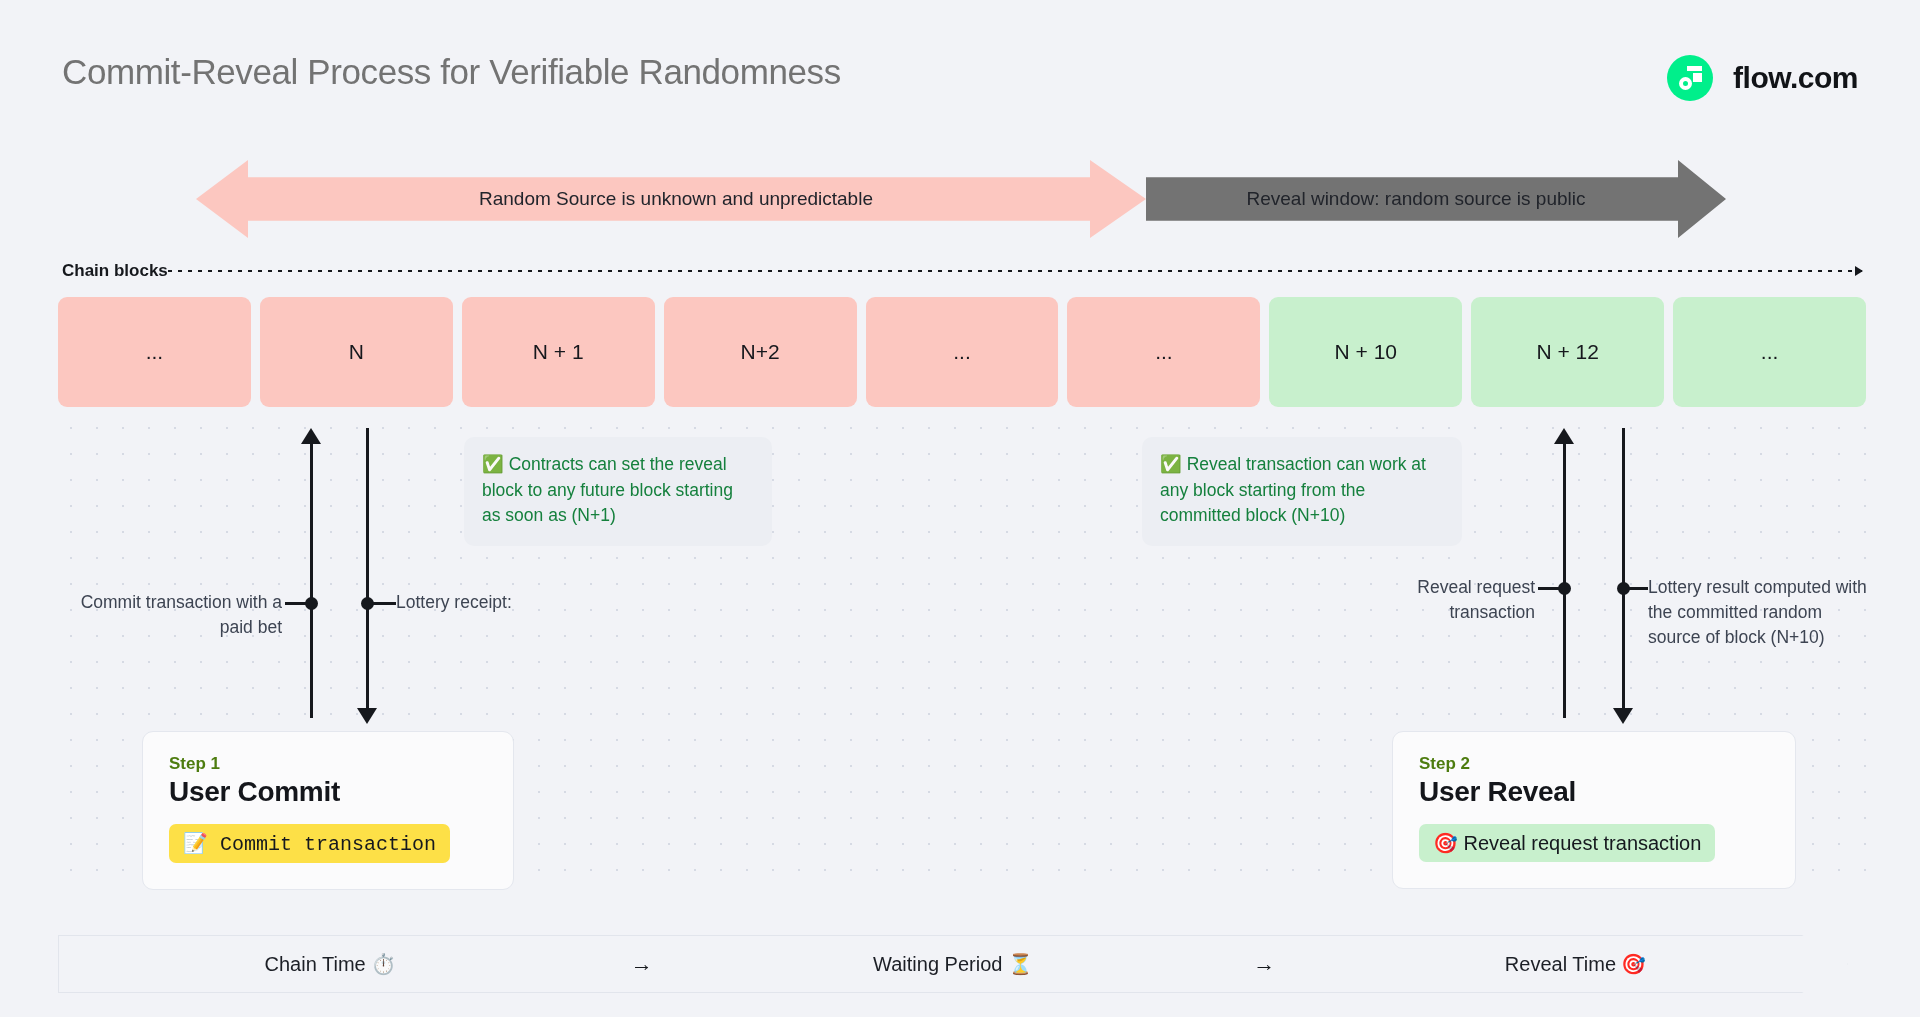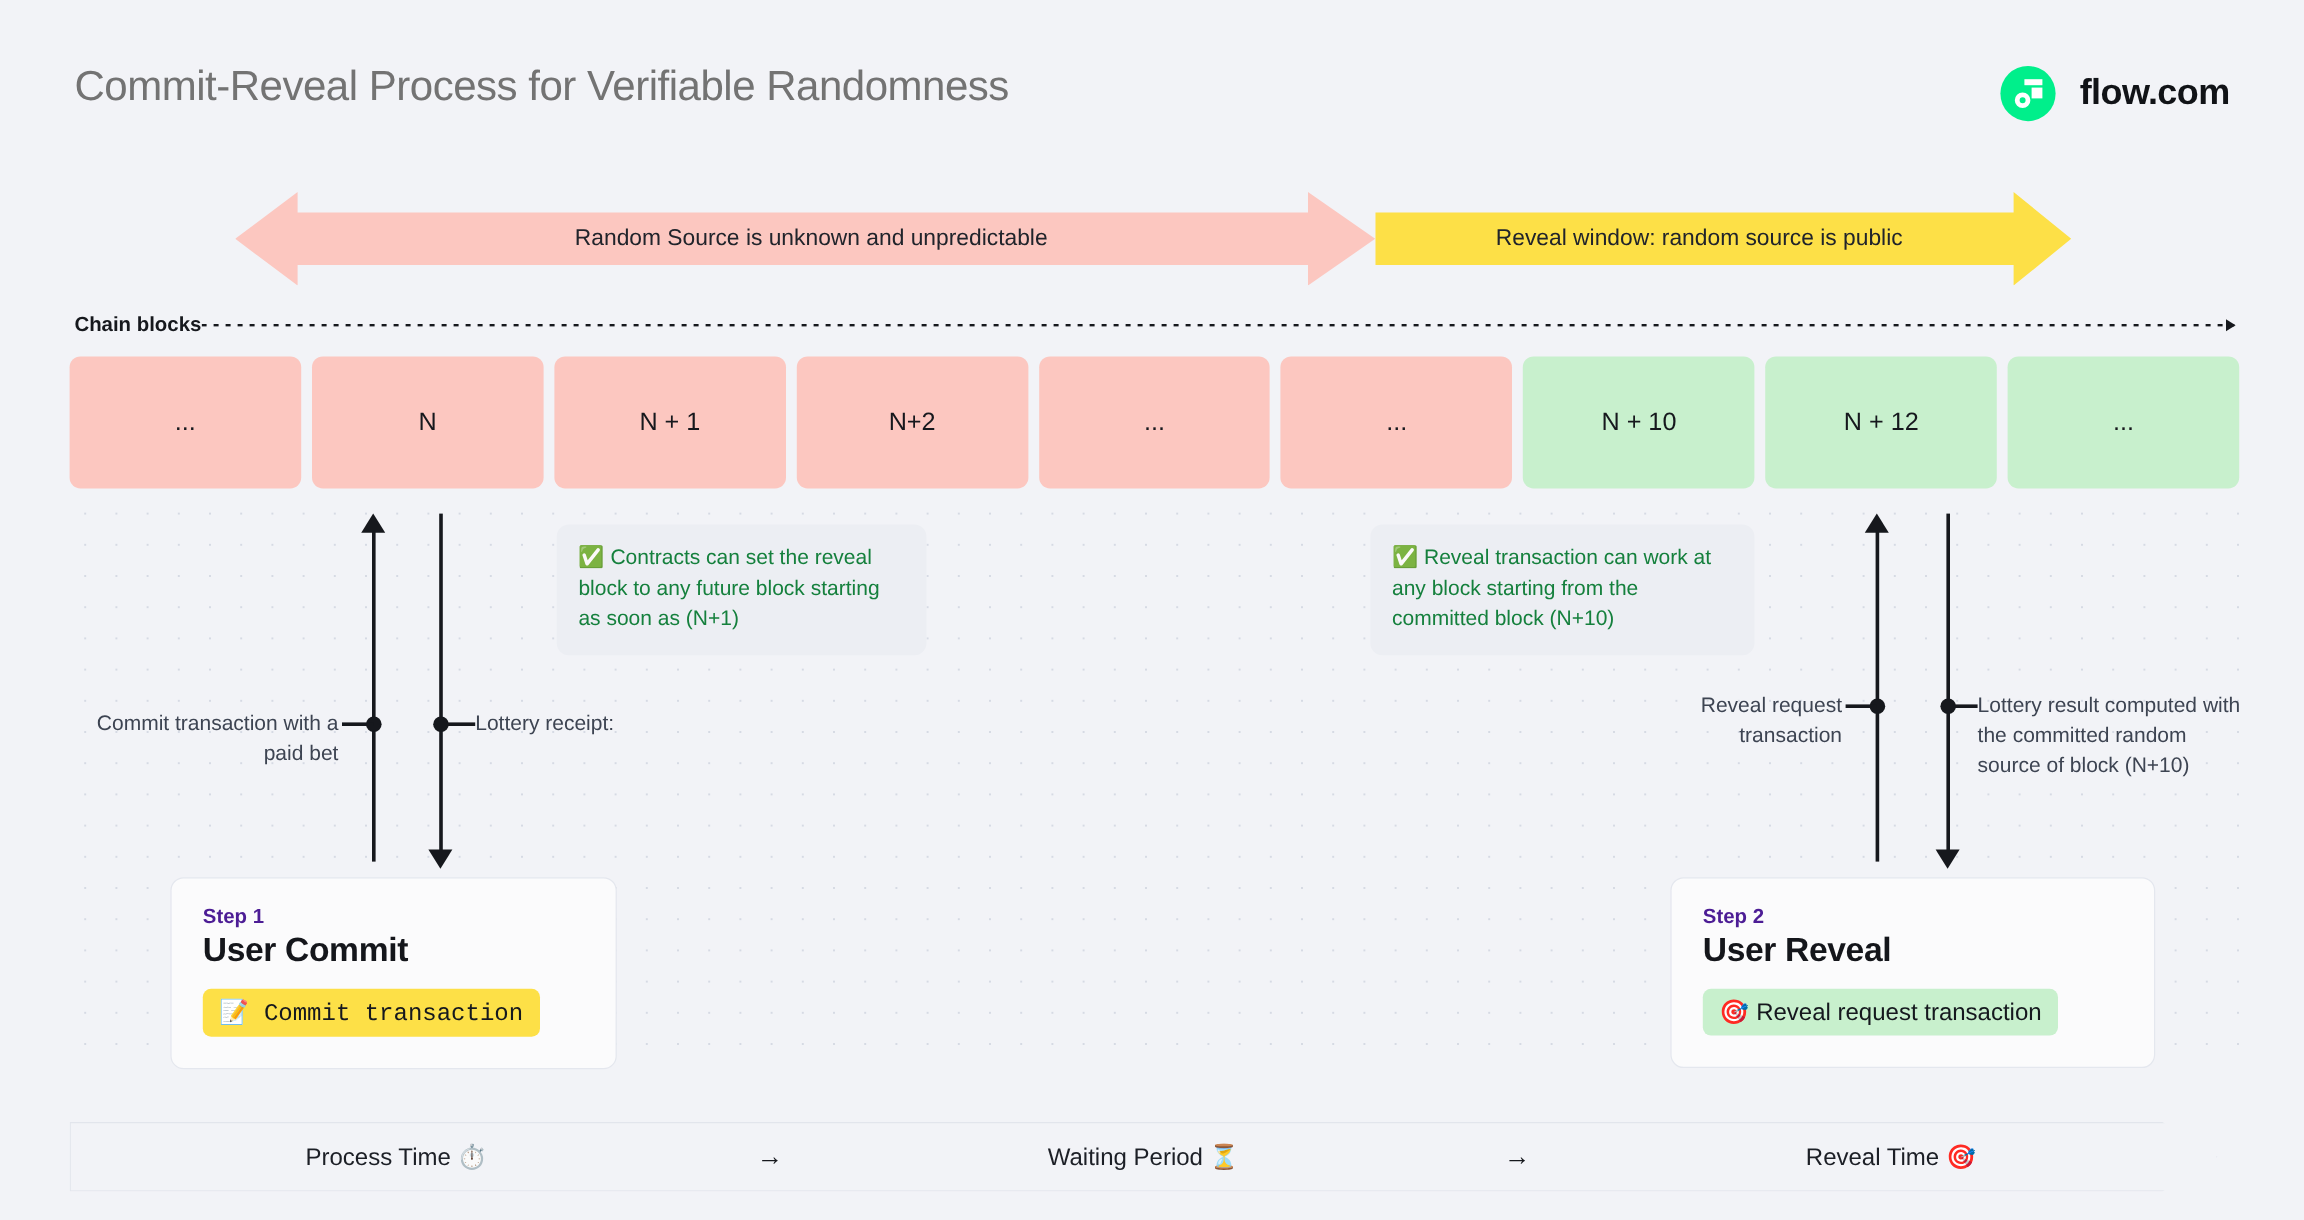--- a/index.html
+++ b/index.html
@@ -46,21 +46,21 @@
     position: absolute; top: 0; height: 78px;
     display: flex; align-items: center; justify-content: center;
     font-size: 19px; color: #21242b;
   }
   .banner-unknown {
     left: 196px; width: 950px; background: #fcc7c0;
     clip-path: polygon(0 50%, 52px 0, 52px 22%, calc(100% - 56px) 22%, calc(100% - 56px) 0, 100% 50%, calc(100% - 56px) 100%, calc(100% - 56px) 78%, 52px 78%, 52px 100%);
   }
   .banner-unknown span { padding-left: 10px; }
   .banner-reveal {
-    left: 1146px; width: 580px; background: #fde047;
+    left: 1146px; width: 580px; background: #737373;
     clip-path: polygon(0 22%, calc(100% - 48px) 22%, calc(100% - 48px) 0, 100% 50%, calc(100% - 48px) 100%, calc(100% - 48px) 78%, 0 78%);
   }
   .banner-reveal span { padding-right: 40px; }
 
   
   .chain-axis { position: absolute; left: 62px; top: 260px; width: 1800px; height: 22px;
                 display: flex; align-items: center; }
   .chain-axis .lbl { font-size: 17px; font-weight: 700; color: #16181d; white-space: nowrap; }
   .chain-axis .dots {
     flex: 1; height: 2px;
@@ -123,21 +123,21 @@
     content: "•"; position: absolute; left: 2px; top: -1px; font-size: 18px;
   }
 
   
   .step-card {
     position: absolute; background: #fbfbfc; border: 1px solid #e4e7ee;
     border-radius: 11px; width: 372px; padding: 22px 26px 26px 26px;
   }
   .step-card.s1 { left: 142px; top: 731px; }
   .step-card.s2 { left: 1392px; top: 731px; width: 404px; }
-  .step-kicker { font-size: 17px; font-weight: 700; color: #4c1d95; margin-bottom: 2px; }
+  .step-kicker { font-size: 17px; font-weight: 700; color: #4d7c0f; margin-bottom: 2px; }
   .step-title { font-size: 28px; font-weight: 700; color: #14161b; margin-bottom: 16px; letter-spacing: -0.3px; }
   .step-pill {
     display: inline-block; border-radius: 7px; padding: 7px 14px;
     font-size: 20px; color: #15181e;
   }
   .step-pill.pink { background: #fde047; font-family: Liberation Mono, monospace; }
   .step-pill.green { background: #c8f0cd; }
 
   
   .timeline {
@@ -226,20 +226,20 @@
     <div class="step-title">User Commit</div>
     <div class="step-pill pink">📝 Commit transaction</div>
   </div>
   <div class="step-card s2">
     <div class="step-kicker">Step 2</div>
     <div class="step-title">User Reveal</div>
     <div class="step-pill green">🎯 Reveal request transaction</div>
   </div>
 
   <div class="timeline" id="timeline">
-      <div class="tl-seg">Process Time ⏱️</div>
+      <div class="tl-seg">Chain Time ⏱️</div>
       <div class="tl-arrow">→</div>
       <div class="tl-seg">Waiting Period ⏳</div>
       <div class="tl-arrow">→</div>
       <div class="tl-seg">Reveal Time 🎯</div>
     </div>
 
 </div>
 
 </body></html>

